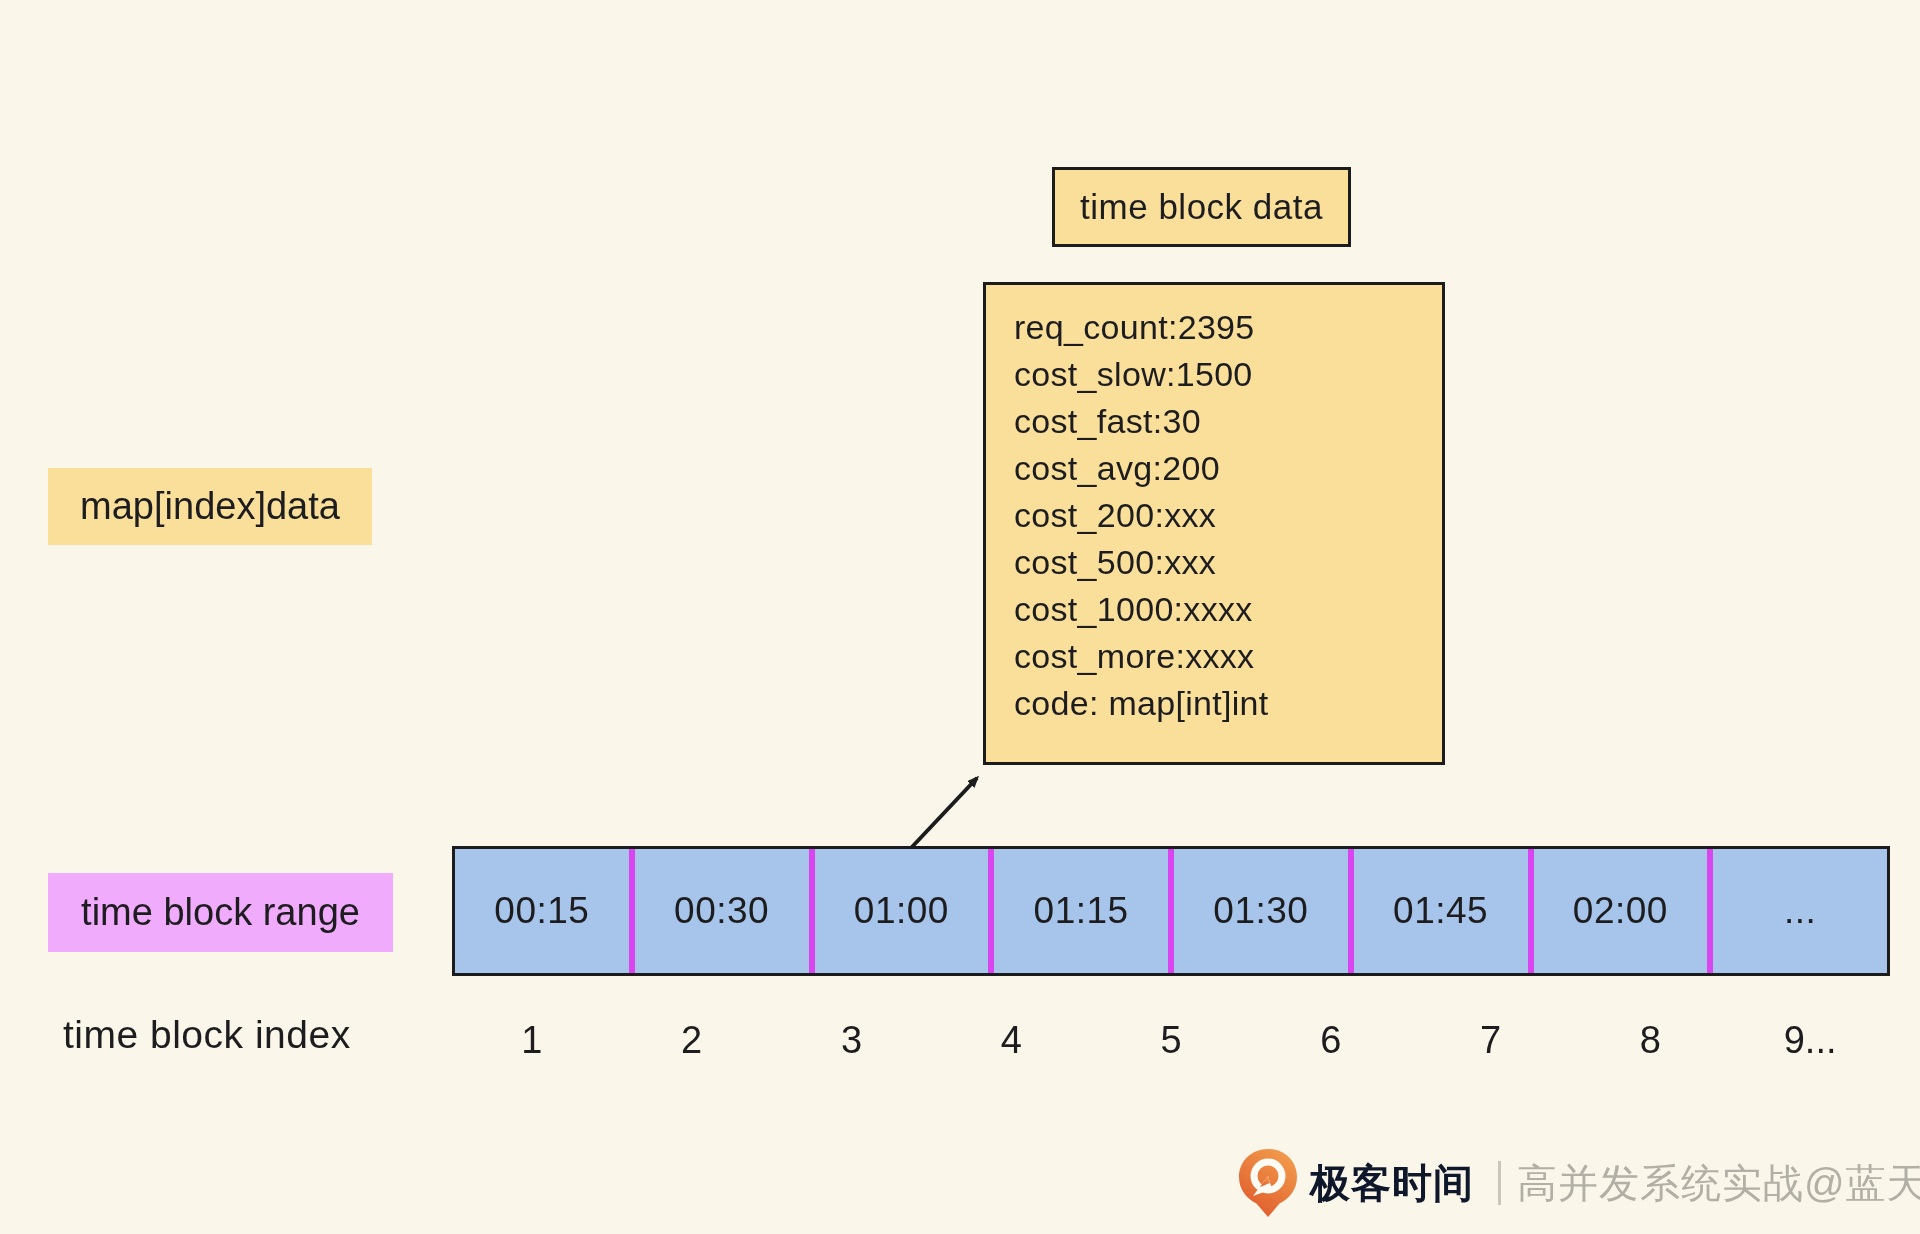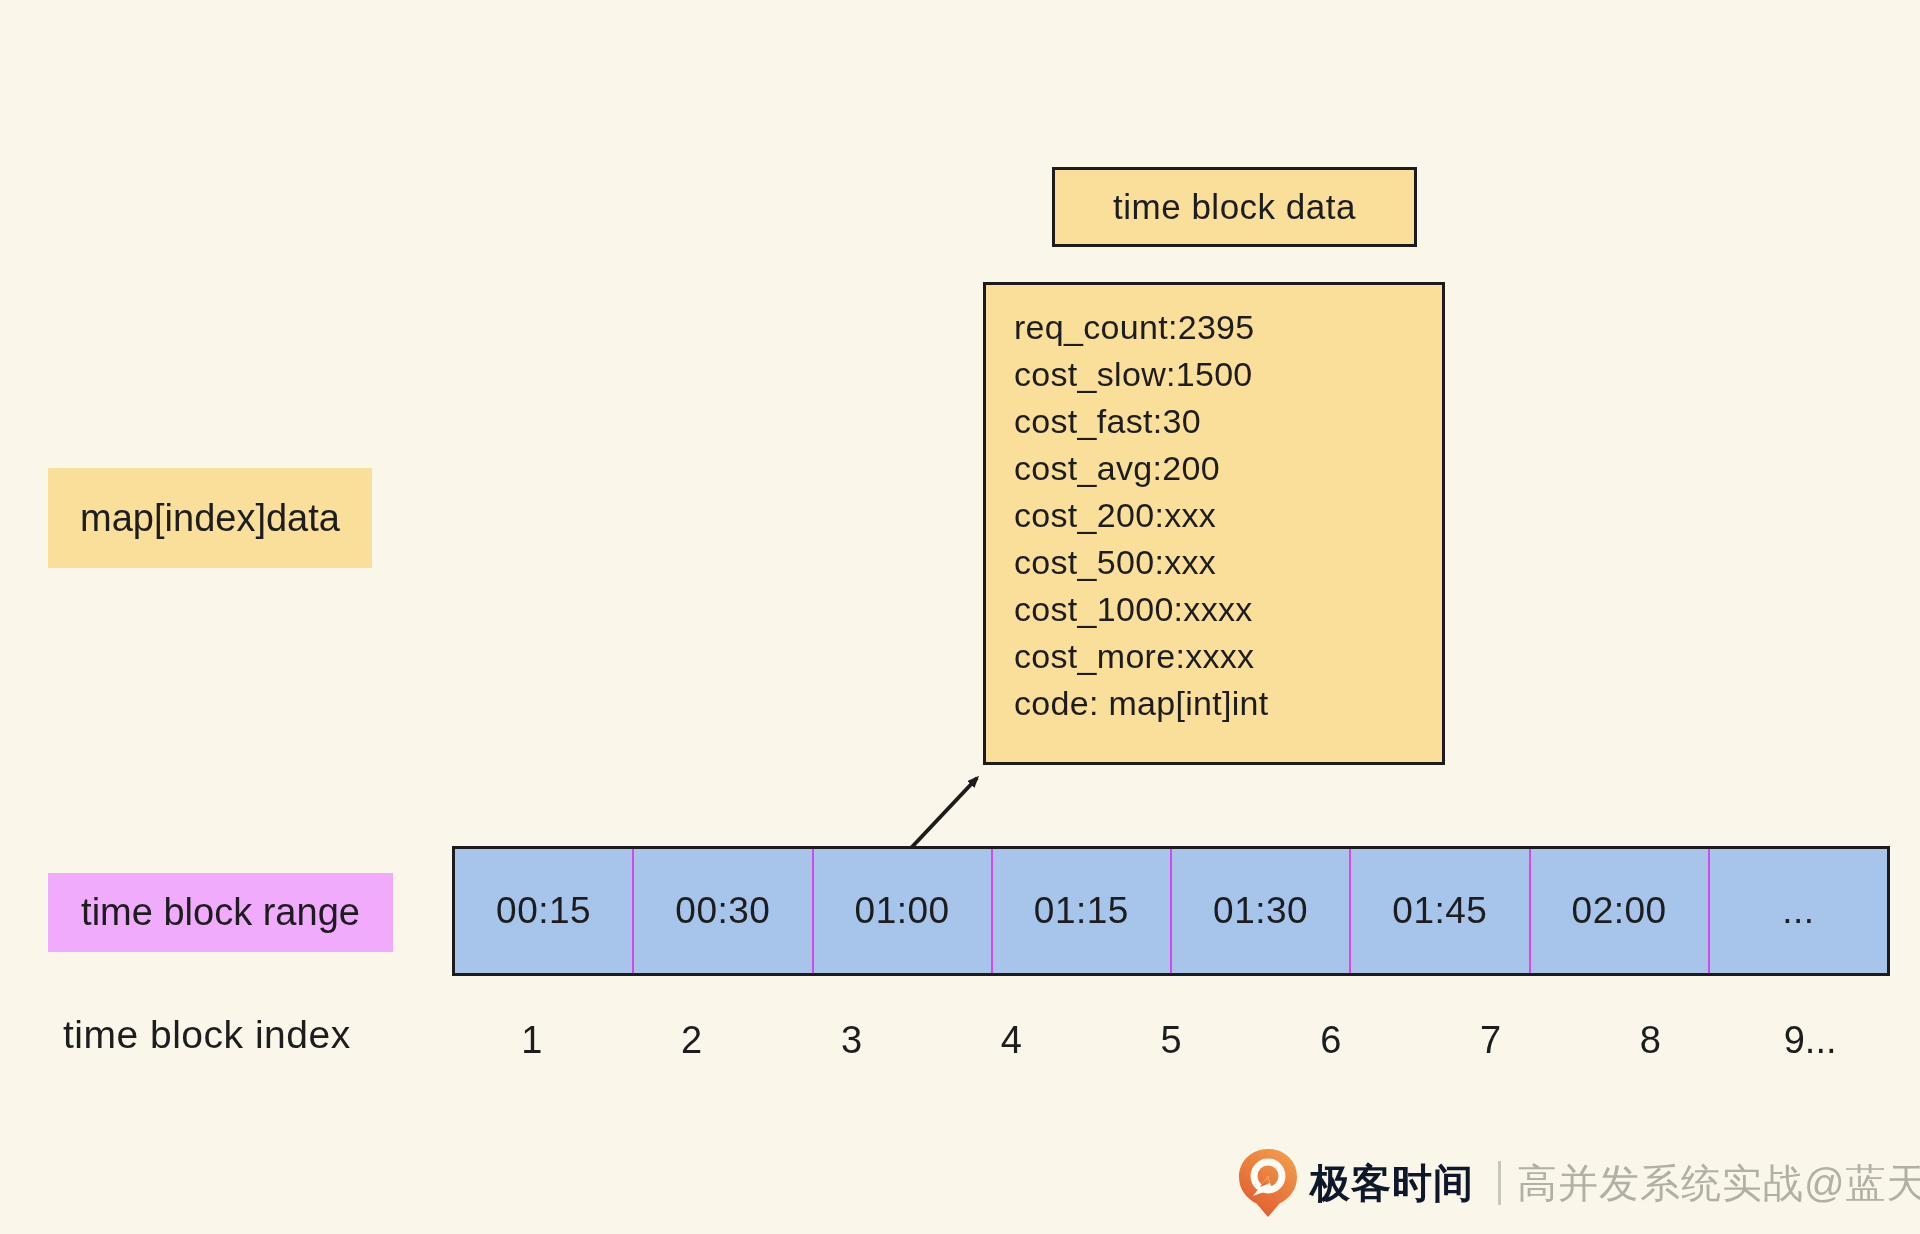--- a/index.html
+++ b/index.html
@@ -7,59 +7,59 @@
   body {
     font-family:"Liberation Sans","DejaVu Sans",sans-serif;
     color:#1d1d1f;
     background:#faf6ea;
     overflow:hidden;
   }
   .stage { position:relative; width:1920px; height:1234px; background:#faf6ea; }
 
   
   .title-box {
-    position:absolute; left:1052px; top:167px; width:365px; height:80px;
+    position:absolute; left:1052px; top:167px; width:299px; height:80px;
     background:#fadf9b; border:3px solid #1c1c1c;
     display:flex; align-items:center; justify-content:center;
     font-size:35px; letter-spacing:0.5px;
   }
 
   
   .data-box {
     position:absolute; left:983px; top:282px; width:462px; height:483px;
     background:#fadf9b; border:3px solid #1c1c1c;
     padding:19px 10px 0 28px;
   }
   .data-box .line {
     font-size:34px; line-height:47px; white-space:nowrap; letter-spacing:0.3px;
   }
 
   
   .map-label {
-    position:absolute; left:48px; top:468px; width:324px; height:100px;
+    position:absolute; left:48px; top:468px; width:324px; height:77px;
     background:#fadf9b;
     display:flex; align-items:center; justify-content:center;
     font-size:38px;
   }
 
   
   .range-label {
     position:absolute; left:48px; top:873px; width:345px; height:79px;
     background:#f0abfc;
     display:flex; align-items:center; justify-content:center;
     font-size:38px;
   }
 
   
   .block-row {
     position:absolute; left:452px; top:846px; width:1438px; height:130px;
     display:flex; border:3px solid #1c1c1c; background:#1c1c1c;
   }
   .block-cell {
-    flex:1 1 0; background:#a7c5ea; border-right:2px solid #d946ef;
+    flex:1 1 0; background:#a7c5ea; border-right:6px solid #d946ef;
     display:flex; align-items:center; justify-content:center;
     font-size:37px; letter-spacing:0.5px;
   }
   .block-cell:last-child { border-right:none; }
 
   
   .index-label {
     position:absolute; left:63px; top:1013px;
     font-size:39px; letter-spacing:0.5px;
   }

